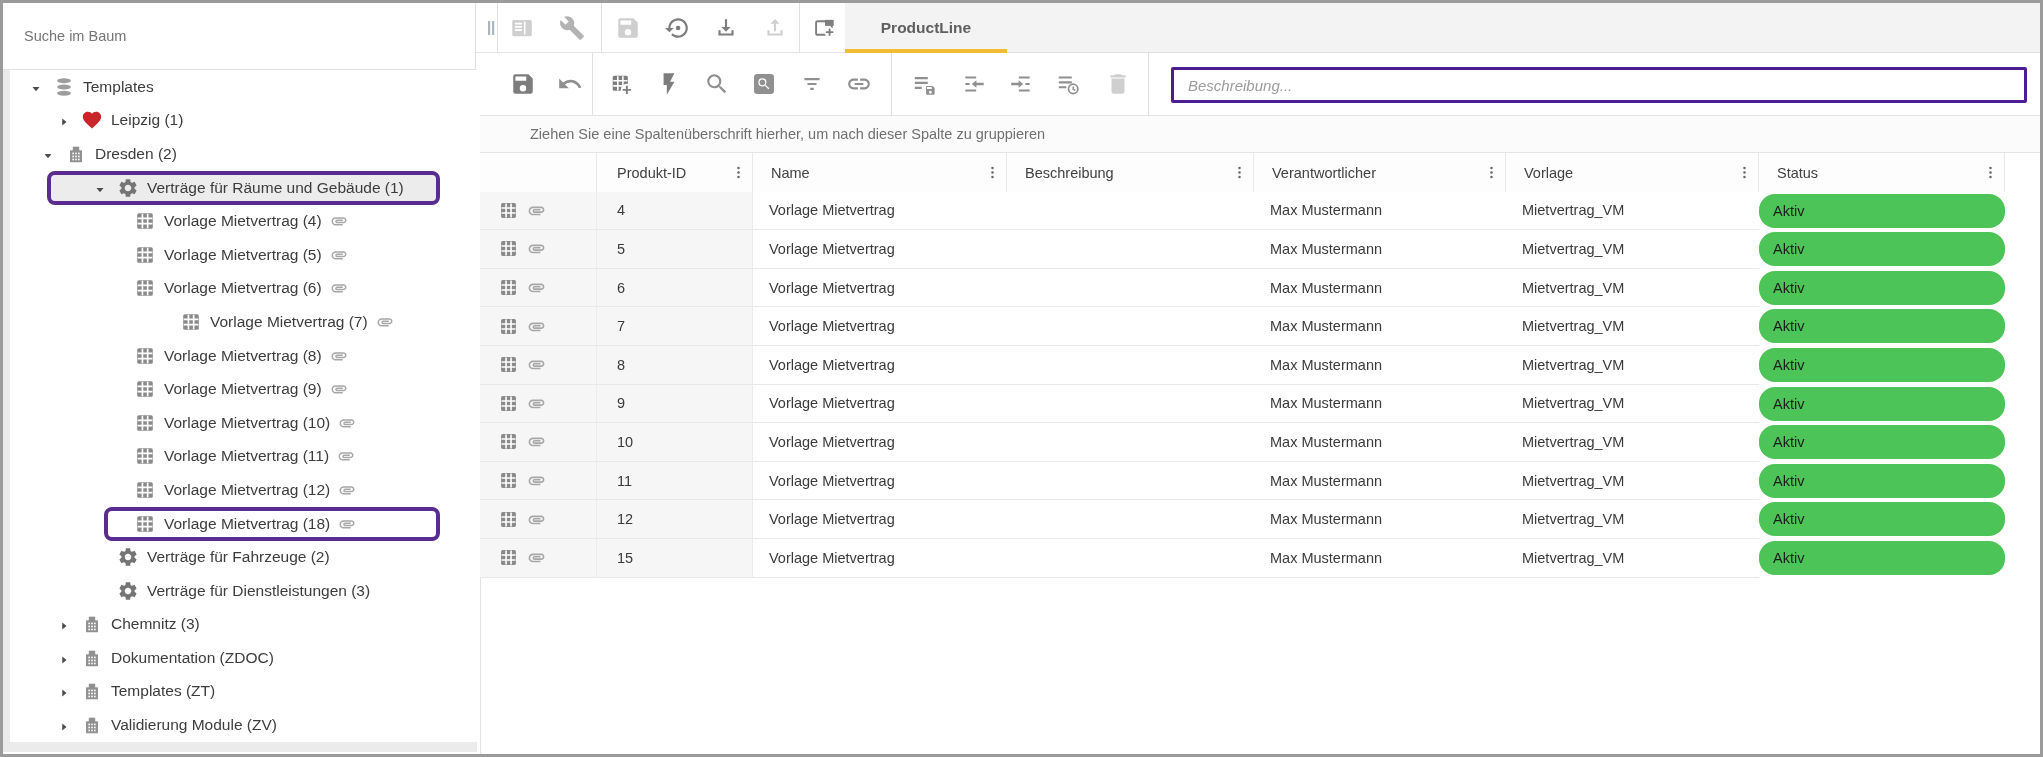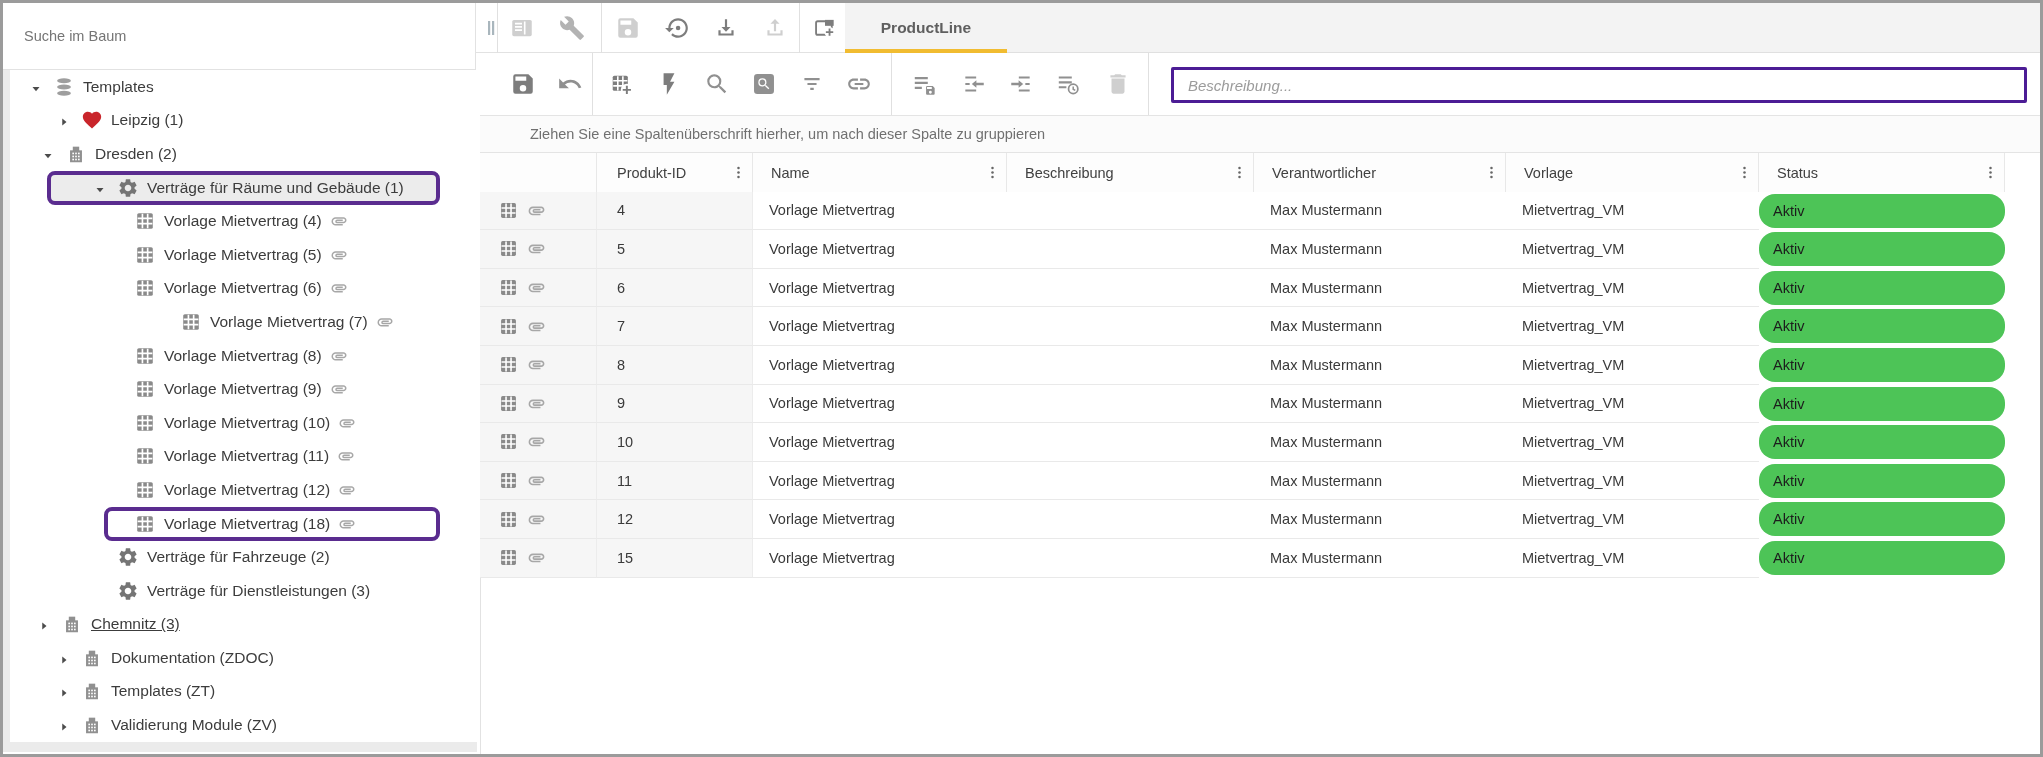--- a/index.html
+++ b/index.html
@@ -241,21 +241,21 @@
             <path d="M19.14 12.94c.04-.3.06-.61.06-.94 0-.32-.02-.64-.07-.94l2.03-1.58c.18-.14.23-.41.12-.61l-1.92-3.32c-.12-.22-.37-.29-.59-.22l-2.39.96c-.5-.38-1.03-.7-1.62-.94l-.36-2.54c-.04-.24-.24-.41-.48-.41h-3.84c-.24 0-.43.17-.47.41l-.36 2.54c-.59.24-1.13.57-1.62.94l-2.39-.96c-.22-.08-.47 0-.59.22L2.74 8.87c-.12.21-.08.47.12.61l2.03 1.58c-.05.3-.09.63-.09.94s.02.64.07.94l-2.03 1.58c-.18.14-.23.41-.12.61l1.92 3.32c.12.22.37.29.59.22l2.39-.96c.5.38 1.03.7 1.62.94l.36 2.54c.05.24.24.41.48.41h3.84c.24 0 .44-.17.47-.41l.36-2.54c.59-.24 1.13-.56 1.62-.94l2.39.96c.22.08.47 0 .59-.22l1.92-3.32c.12-.22.07-.47-.12-.61l-2.01-1.58zM12 15.6c-1.98 0-3.6-1.62-3.6-3.6s1.62-3.6 3.6-3.6 3.6 1.62 3.6 3.6-1.62 3.6-3.6 3.6z"></path>
           </svg></span>
         <span class="lbl">Verträge für Fahrzeuge (2)</span>
       </div>
       <div class="tree-row" style="padding-left: 107px;">
         <span class="nodeicon ic-gear"><svg viewBox="0 0 24 24" width="100%" height="100%" fill="currentColor">
             <path d="M19.14 12.94c.04-.3.06-.61.06-.94 0-.32-.02-.64-.07-.94l2.03-1.58c.18-.14.23-.41.12-.61l-1.92-3.32c-.12-.22-.37-.29-.59-.22l-2.39.96c-.5-.38-1.03-.7-1.62-.94l-.36-2.54c-.04-.24-.24-.41-.48-.41h-3.84c-.24 0-.43.17-.47.41l-.36 2.54c-.59.24-1.13.57-1.62.94l-2.39-.96c-.22-.08-.47 0-.59.22L2.74 8.87c-.12.21-.08.47.12.61l2.03 1.58c-.05.3-.09.63-.09.94s.02.64.07.94l-2.03 1.58c-.18.14-.23.41-.12.61l1.92 3.32c.12.22.37.29.59.22l2.39-.96c.5.38 1.03.7 1.62.94l.36 2.54c.05.24.24.41.48.41h3.84c.24 0 .44-.17.47-.41l.36-2.54c.59-.24 1.13-.56 1.62-.94l2.39.96c.22.08.47 0 .59-.22l1.92-3.32c.12-.22.07-.47-.12-.61l-2.01-1.58zM12 15.6c-1.98 0-3.6-1.62-3.6-3.6s1.62-3.6 3.6-3.6 3.6 1.62 3.6 3.6-1.62 3.6-3.6 3.6z"></path>
           </svg></span>
         <span class="lbl">Verträge für Dienstleistungen (3)</span>
       </div>
-      <div class="tree-row" style="padding-left: 24px; text-decoration: underline;">
+      <div class="tree-row" style="padding-left: 44px;">
         <span class="caretbox">
           <span class="caret"><svg viewBox="0 0 24 24" width="100%" height="100%" fill="currentColor">
               <path d="M8.5 5l8.5 7-8.5 7z"></path>
             </svg></span>
         </span>
         <span class="nodeicon ic-building"><svg viewBox="0 0 24 24" width="100%" height="100%" fill="currentColor">
             <rect x="8.5" y="4" width="7" height="5"></rect>
             <rect x="5.5" y="8" width="13" height="13"></rect>
             <g fill="#fff">
               <rect x="8" y="10.5" width="1.8" height="1.8"></rect>

